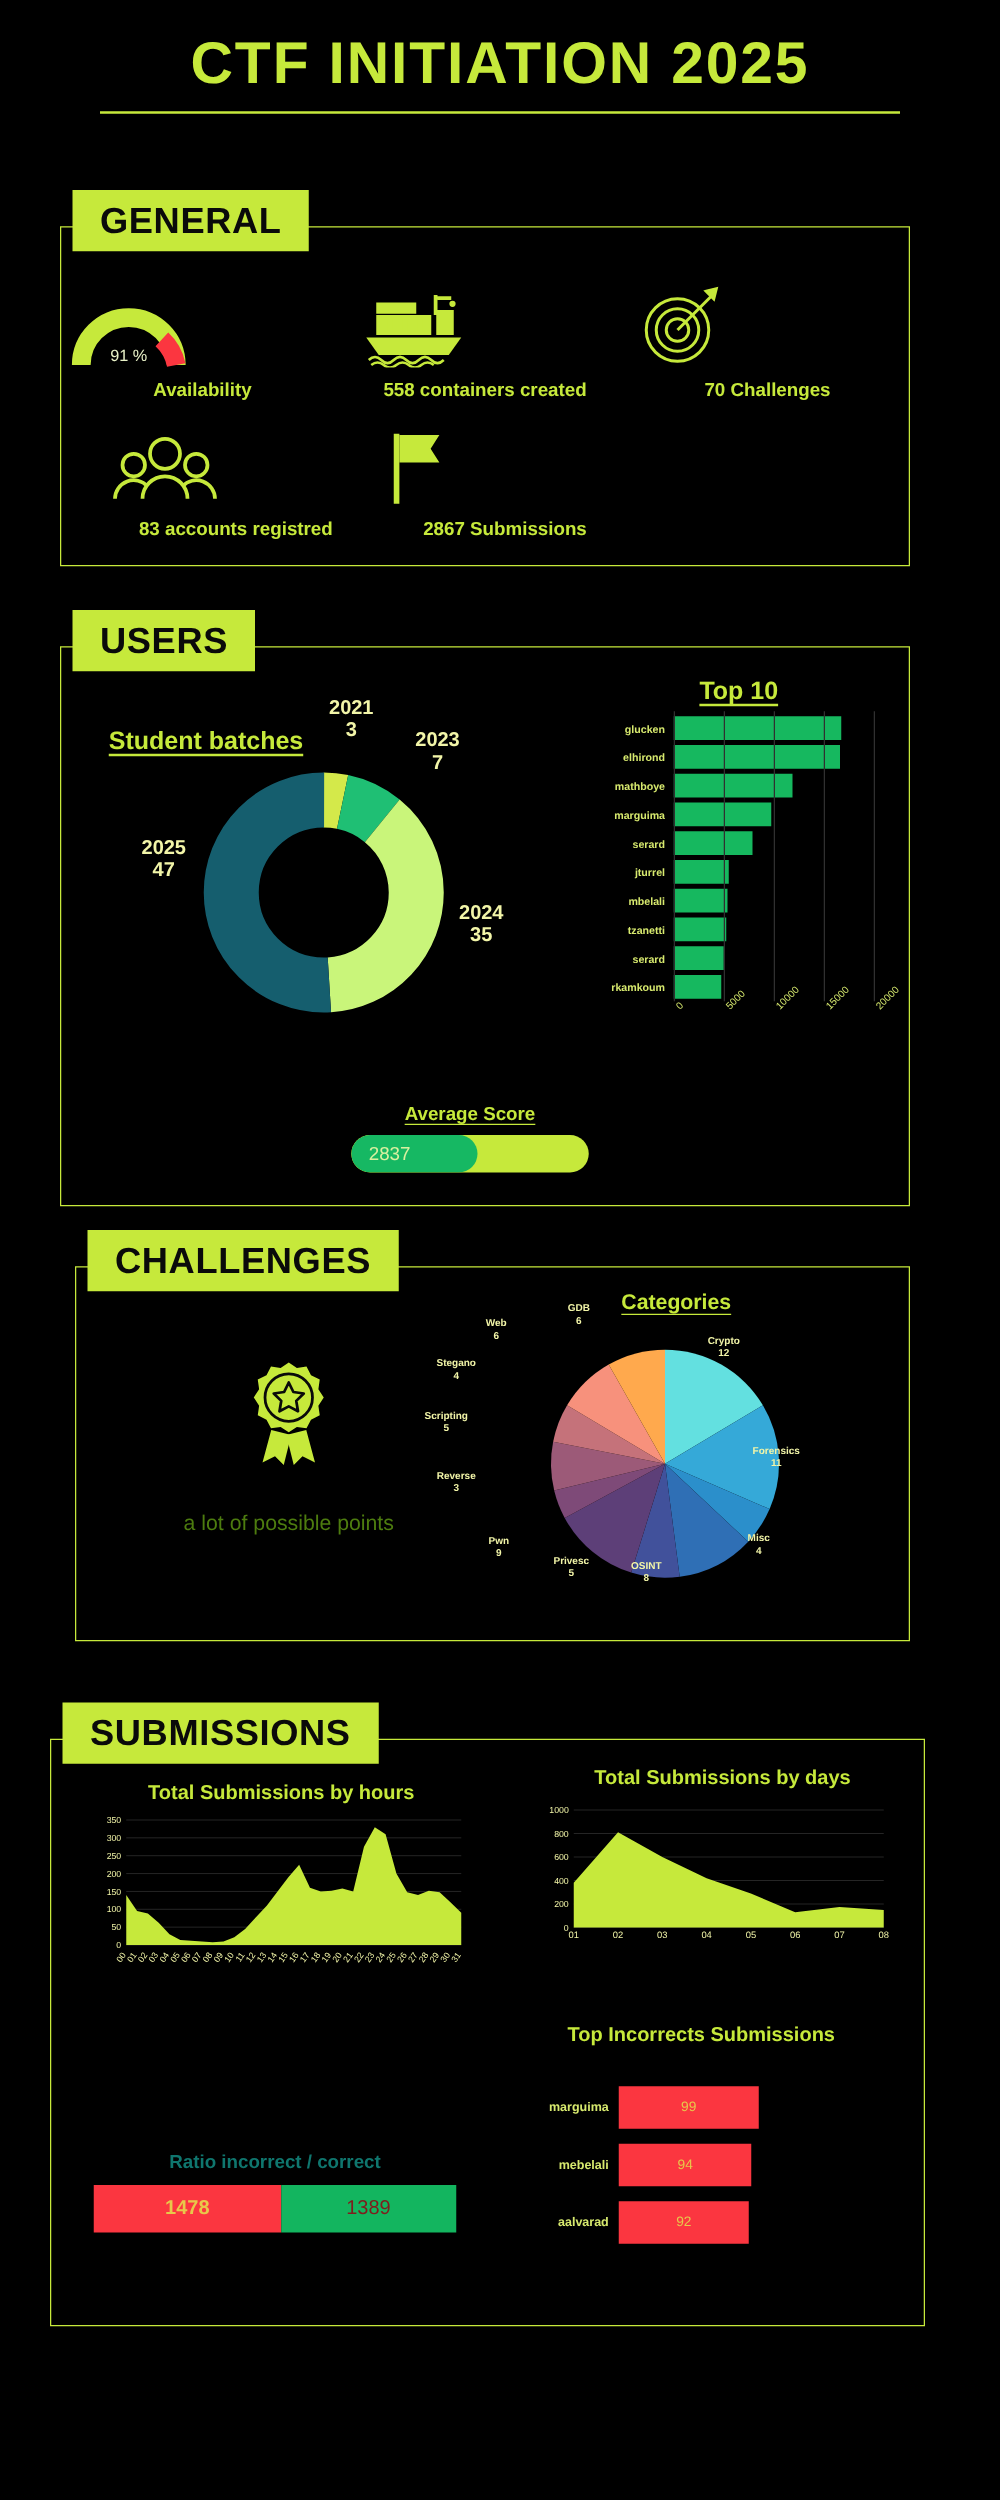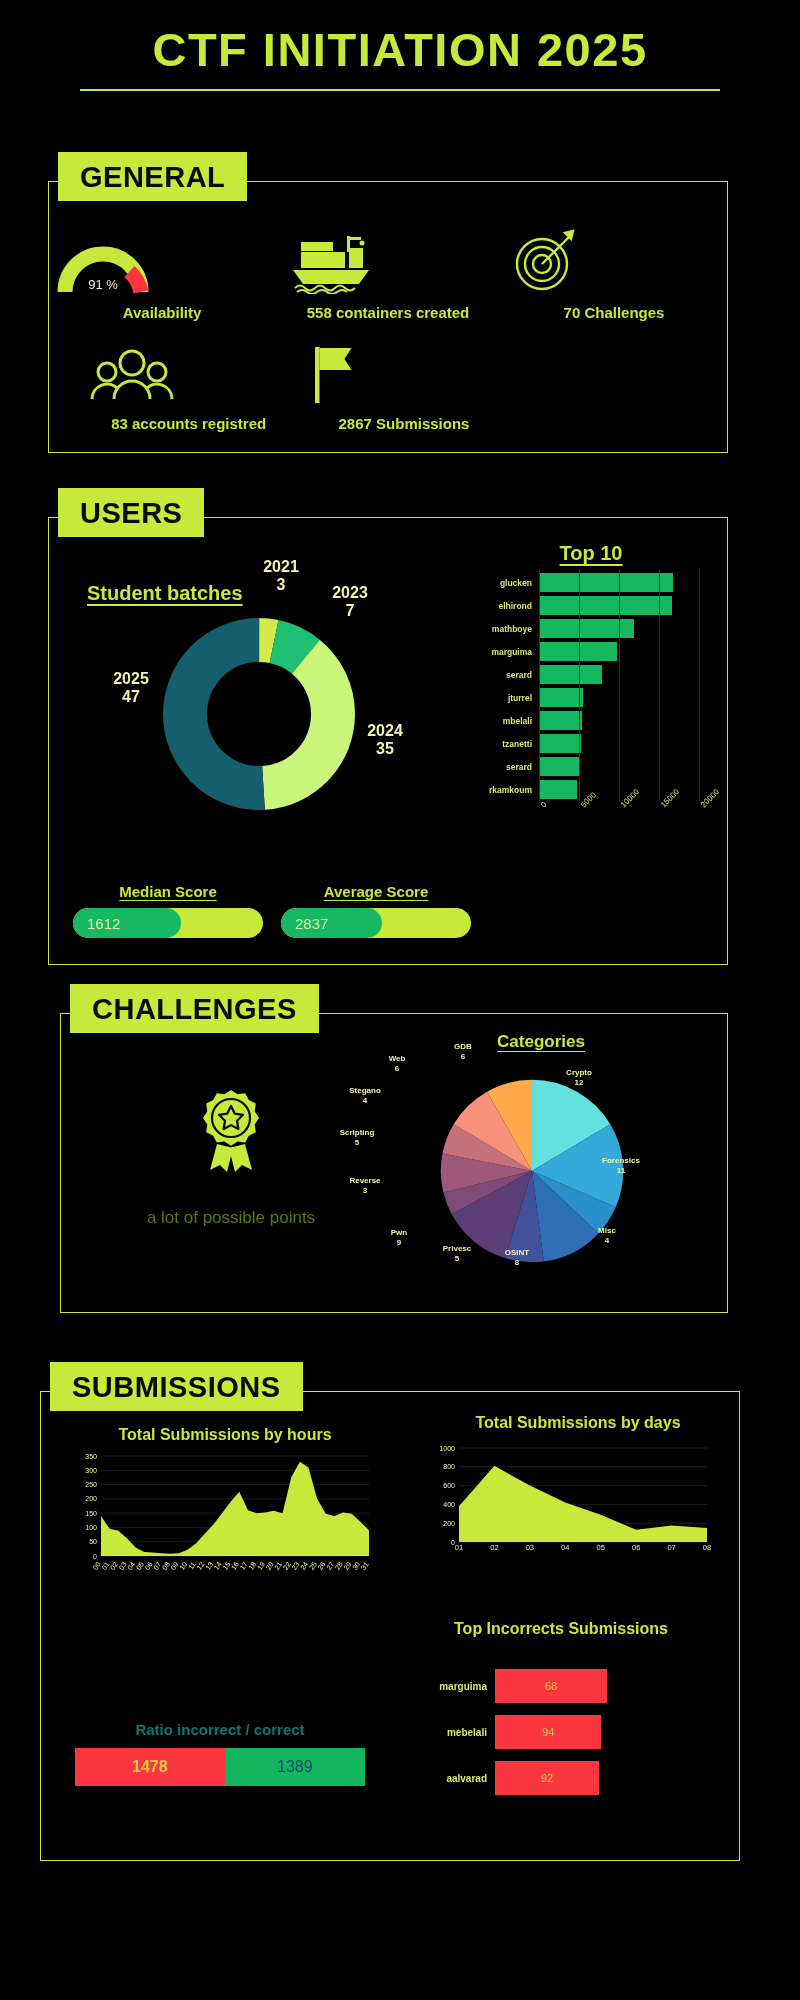--- a/index.html
+++ b/index.html
@@ -115,21 +115,21 @@
   #sub-box { height: 470px; }
   .area-title { color: #c6e93b; font-size: 16px; font-weight: bold; text-align: center; }
   .axis-txt { fill: #f2f5a8; font-size: 7px; font-family: "Liberation Sans", sans-serif; }
   .axis-txt-d { fill: #f2f5a8; font-size: 7.5px; font-family: "Liberation Sans", sans-serif; }
 
   #ratio-panel { position: absolute; left: 34px; bottom: 74px; width: 290px; }
   #ratio-title { color: #0f766e; font-size: 15px; font-weight: bold; text-align: center; margin-bottom: 10px; }
   #ratio-bar { display: flex; height: 38px; }
   .ratio-seg { display: flex; align-items: center; justify-content: center; font-size: 16px; }
   .ratio-bad { background: #fb3640; color: #e8c84a; font-weight: bold; }
-  .ratio-good { background: #13b55f; color: #0c4a6e; }
+  .ratio-good { background: #13b55f; color: #7f1d1d; }
 
   #inc-panel { position: absolute; right: 28px; bottom: 56px; width: 300px; }
   #inc-title { color: #c6e93b; font-size: 16px; font-weight: bold; text-align: center; margin-bottom: 28px; }
   .inc-row { display: flex; align-items: center; height: 40px; margin-bottom: 6px; }
   .inc-name { width: 84px; text-align: right; padding-right: 8px; color: #d7e96e; font-size: 10px; font-weight: bold; }
   .inc-bar { height: 34px; background: #fb3640; display: flex; align-items: center; justify-content: center;
              color: #e8c84a; font-size: 11px; }
 </style>
 </head>
 <body>
@@ -254,26 +254,20 @@
         <span>2023</span><br><span>7</span>
       </div>
       <div class="pie-label" style="left:282px;top:170px;width:72px;">
         <span>2024</span><br><span>35</span>
       </div>
       <div class="pie-label" style="left:28px;top:118px;width:72px;">
         <span>2025</span><br><span>47</span>
       </div>
     </div>
 
-    <div class="score-block" style="left:24px;width:190px;">
-      <div class="score-title">Median Score</div>
-      <div class="score-track">
-        <div class="score-fill" style="width:57%;">1612</div>
-      </div>
-    </div>
     <div class="score-block" style="left:232px;width:190px;">
       <div class="score-title">Average Score</div>
       <div class="score-track">
         <div class="score-fill" style="width:53%;">2837</div>
       </div>
     </div>
 
     <div id="top10-panel">
       <div class="panel-title" id="top10-title">Top 10</div>
       <div id="t10-rows">
@@ -481,21 +475,21 @@
         <div class="ratio-seg ratio-bad" style="width:51.6%;">1478</div>
         <div class="ratio-seg ratio-good" style="width:48.4%;">1389</div>
       </div>
     </div>
 
     <div id="inc-panel">
       <div id="inc-title">Top Incorrects Submissions</div>
       <div id="inc-rows">
           <div class="inc-row">
             <div class="inc-name">marguima</div>
-            <div class="inc-bar" style="width: 112px; background: rgb(251, 54, 64);">68</div>
+            <div class="inc-bar" style="width: 112px; background: rgb(251, 54, 64);">99</div>
           </div>
           <div class="inc-row">
             <div class="inc-name">mebelali</div>
             <div class="inc-bar" style="width: 106.343px; background: rgb(251, 54, 64);">94</div>
           </div>
           <div class="inc-row">
             <div class="inc-name">aalvarad</div>
             <div class="inc-bar" style="width: 104.081px; background: rgb(251, 54, 64);">92</div>
           </div>
         </div>

